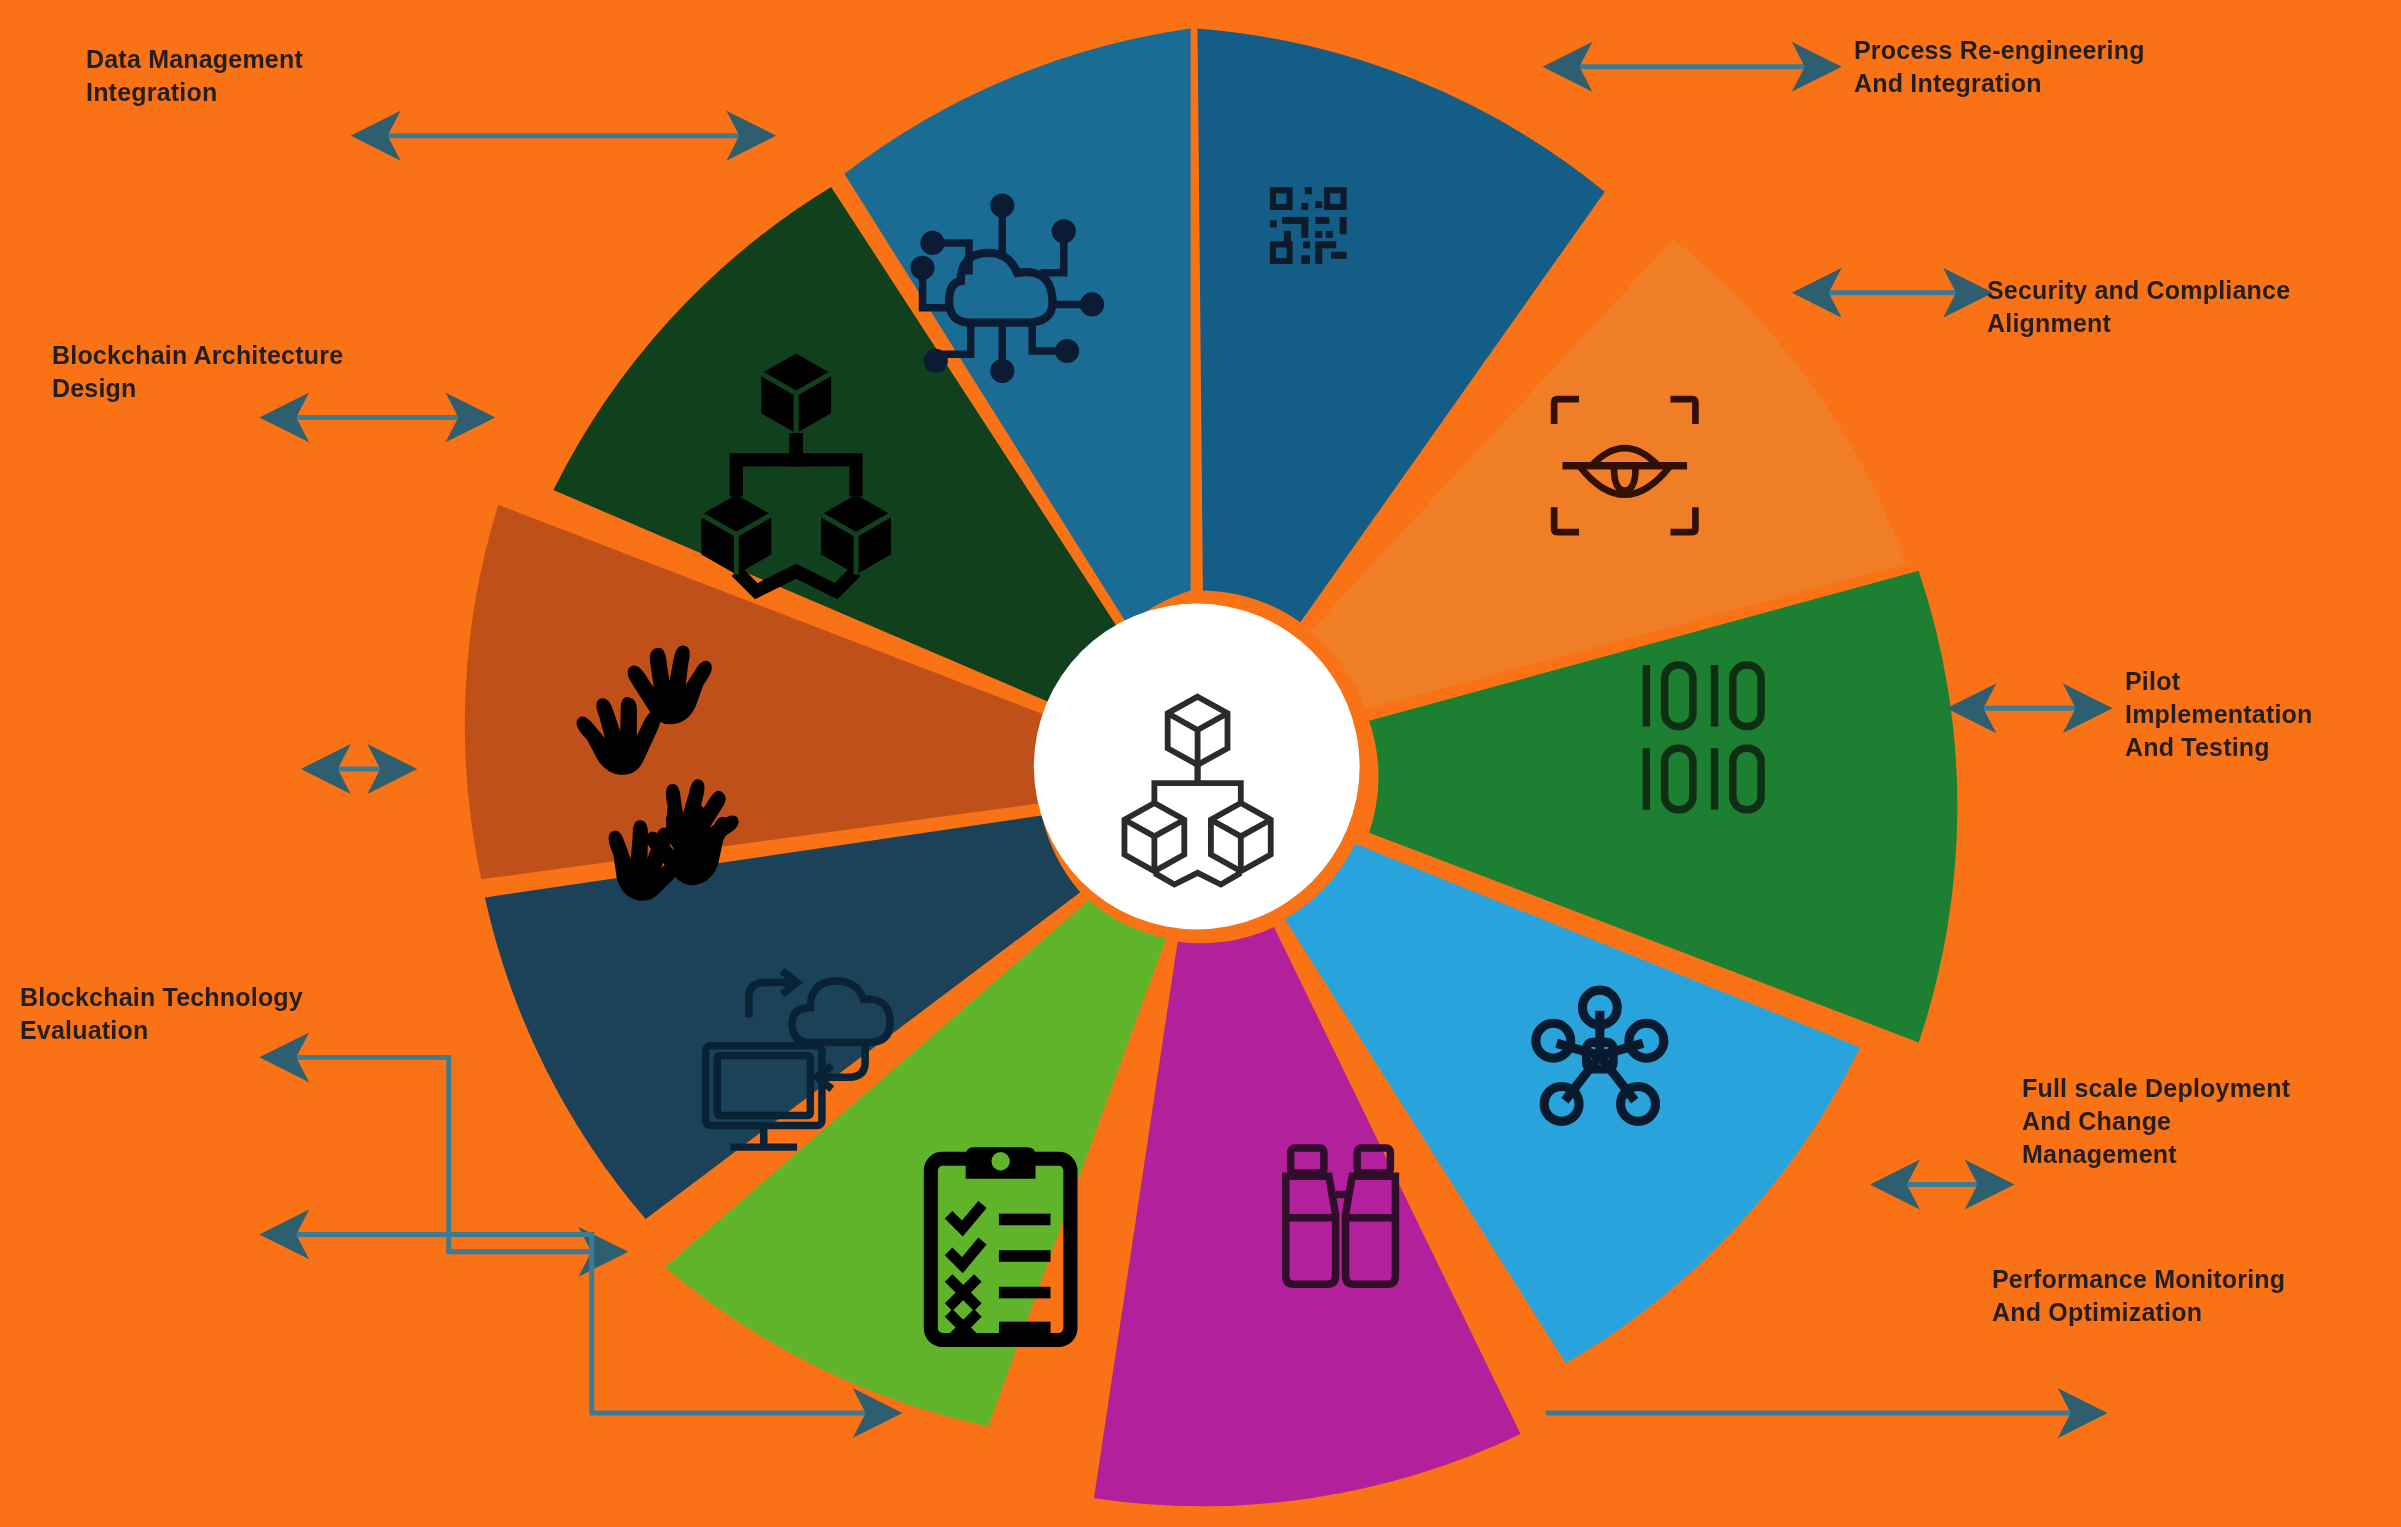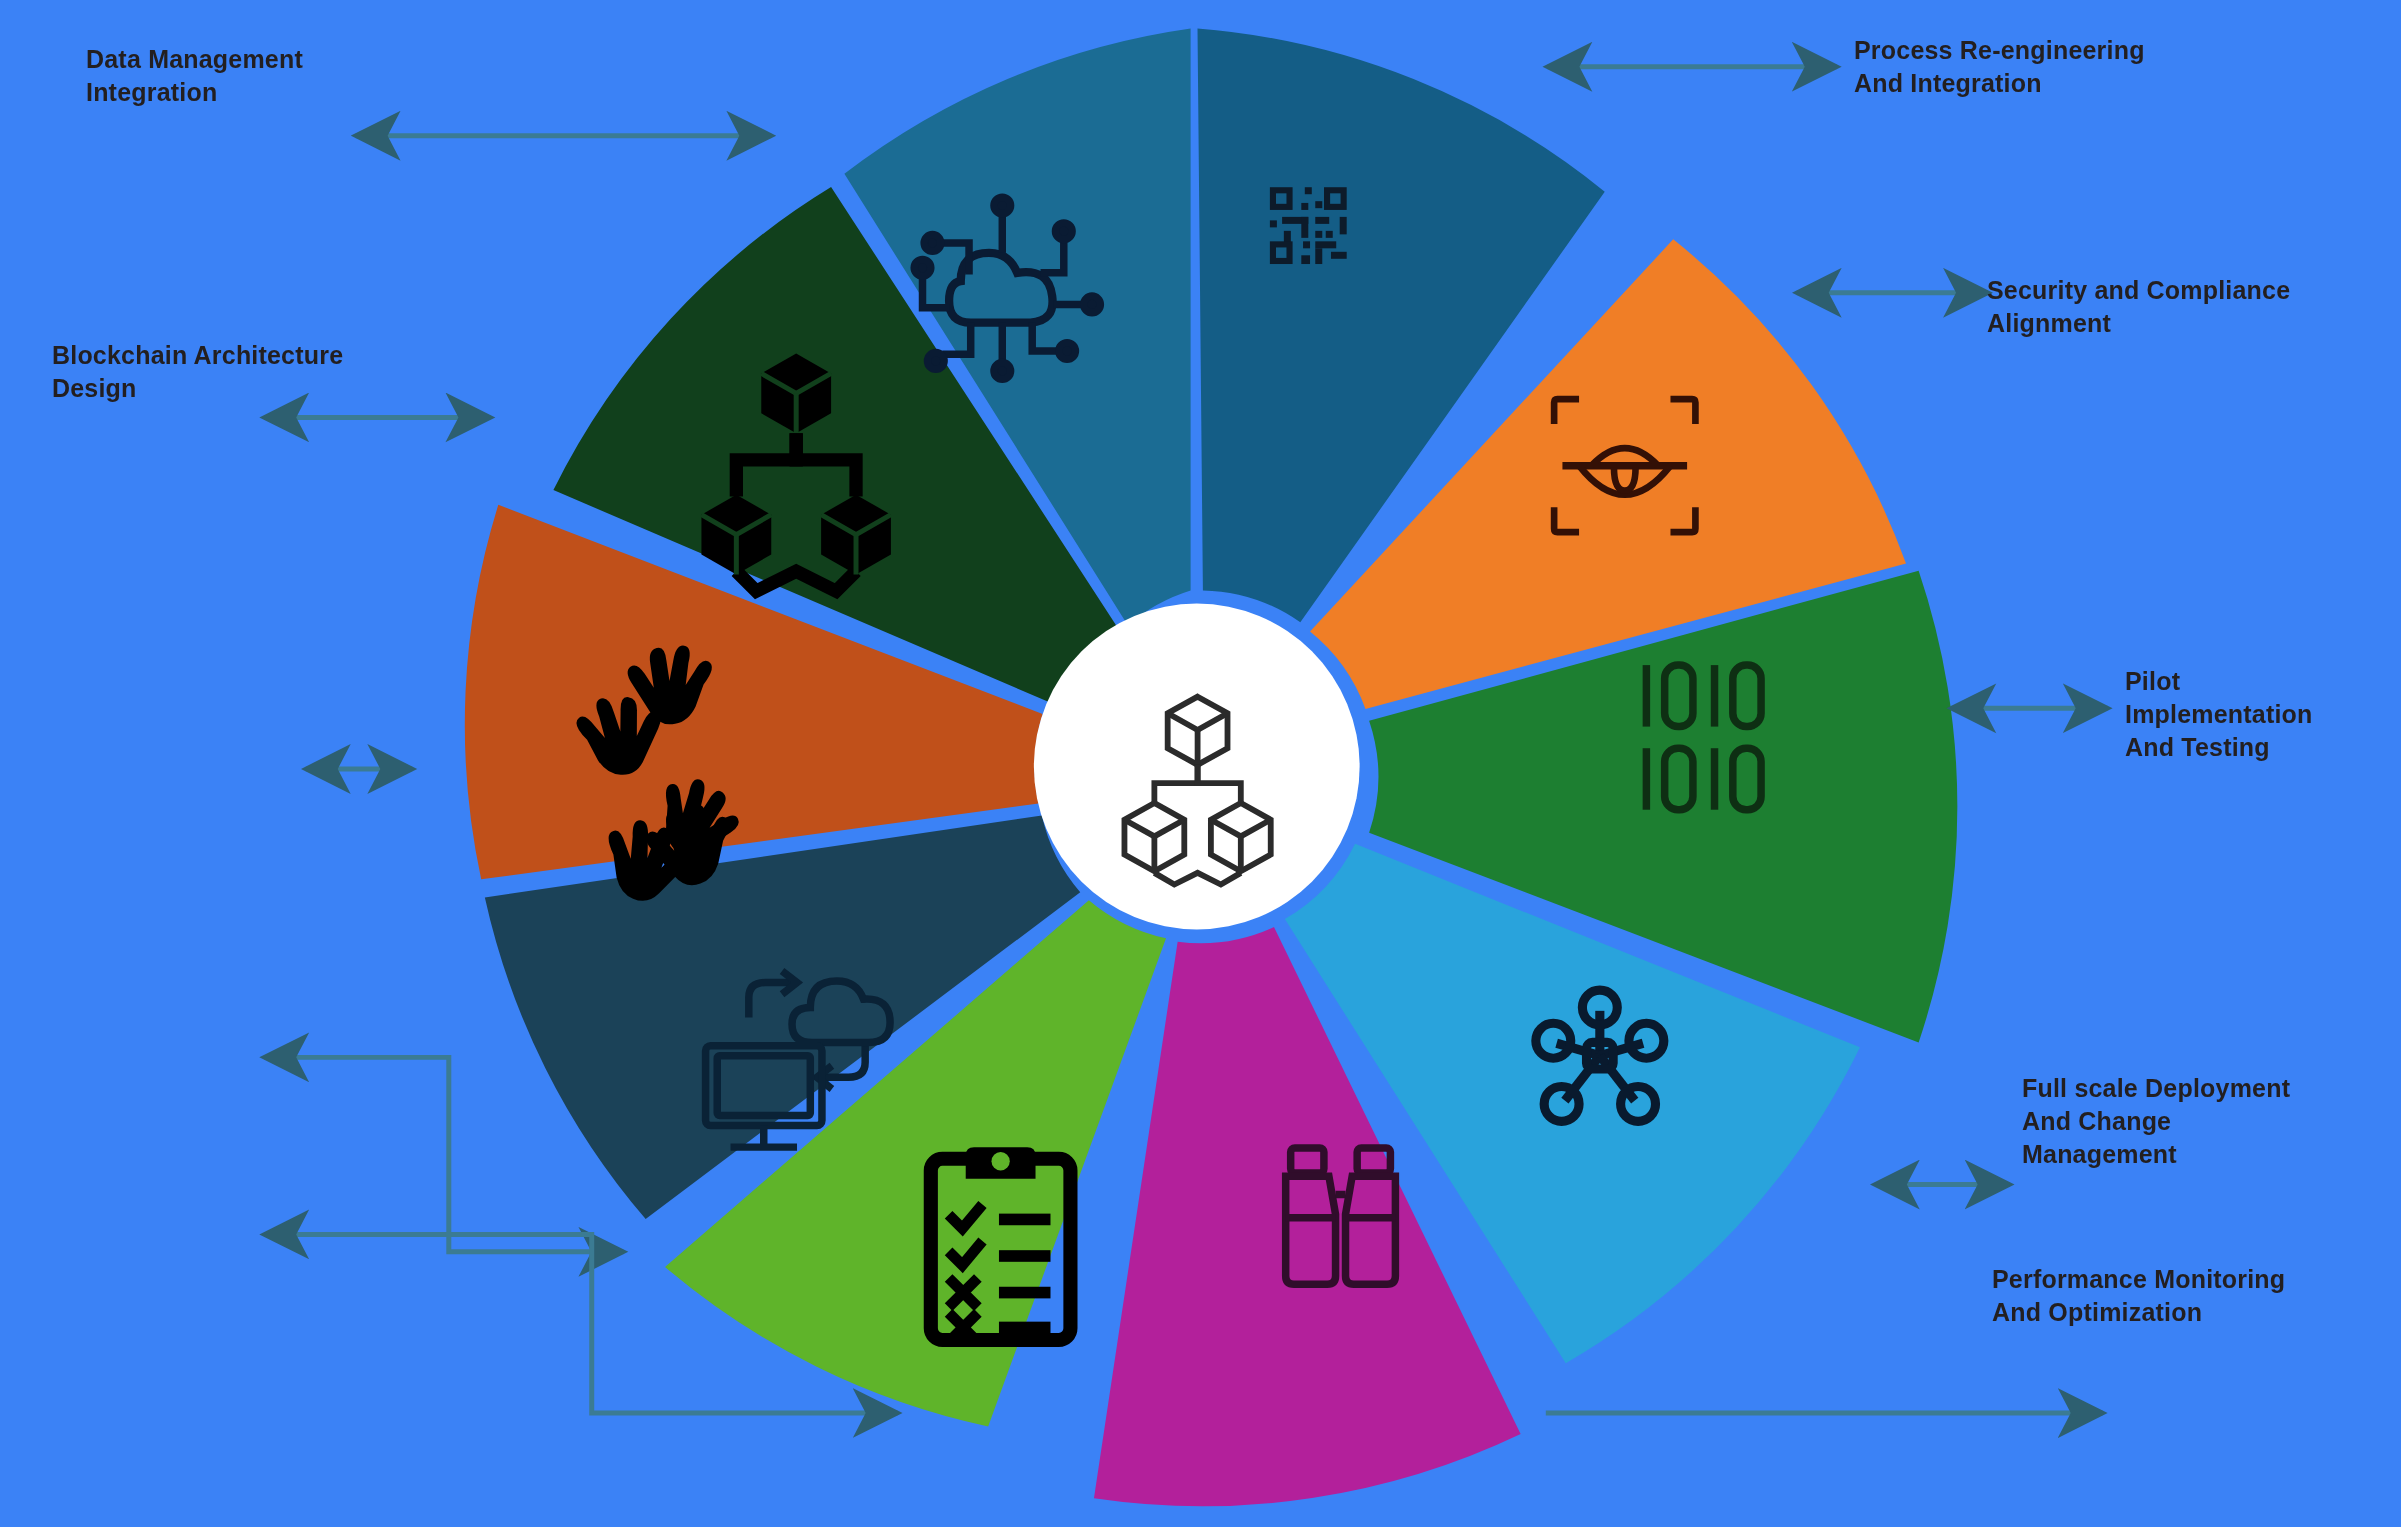--- a/index.html
+++ b/index.html
@@ -1,19 +1,19 @@
 <!DOCTYPE html>
 <html style="font-size:13.3px"><head>
 <meta charset="utf-8">
 <title>Blockchain Implementation Wheel</title>
 <style>
   html,body{margin:0;padding:0;background:#ffffff;}
   body{width:2401px;height:1528px;position:relative;overflow:hidden;
        font-family:"Liberation Sans","DejaVu Sans",sans-serif;}
-  #stage{position:absolute;left:0;top:0;width:2401px;height:1528px;background:#3b82f6;}
+  #stage{position:absolute;left:0;top:0;width:2401px;height:1528px;background:#f97316;}
   svg.wheel{position:absolute;left:0;top:0;width:2401px;height:1528px;}
   .label{
     position:absolute;
     font-family:"Liberation Sans","DejaVu Sans",sans-serif;
     font-weight:bold;
     font-size:25px;
     line-height:1.32;
     color:#231f20;
     letter-spacing:0.2px;
     white-space:pre-line;
@@ -300,20 +300,22 @@
     </g>
   </svg>
 
   <div class="label lbl-left" style="left:86px;  top:43px;  width:332px;">Data Management
 Integration</div>
 
   <div class="label lbl-left" style="left:52px;   top:339px; width:399px;">Blockchain Architecture
 Design</div>
 
 
+  <div class="label lbl-left" style="left:20px;   top:981px;width:349px;">Blockchain Technology
+Evaluation</div>
 
 
   <div class="label lbl-right" style="left:1854px;top:23px;  width:532px;margin-top:11px;">Process Re-engineering
 And Integration</div>
 
   <div class="label lbl-right" style="left:1987px;top:274px; width:515px;">Security and Compliance
 Alignment</div>
 
   <div class="label lbl-right" style="left:2125px;top:665px; width:349px;">Pilot
 Implementation

